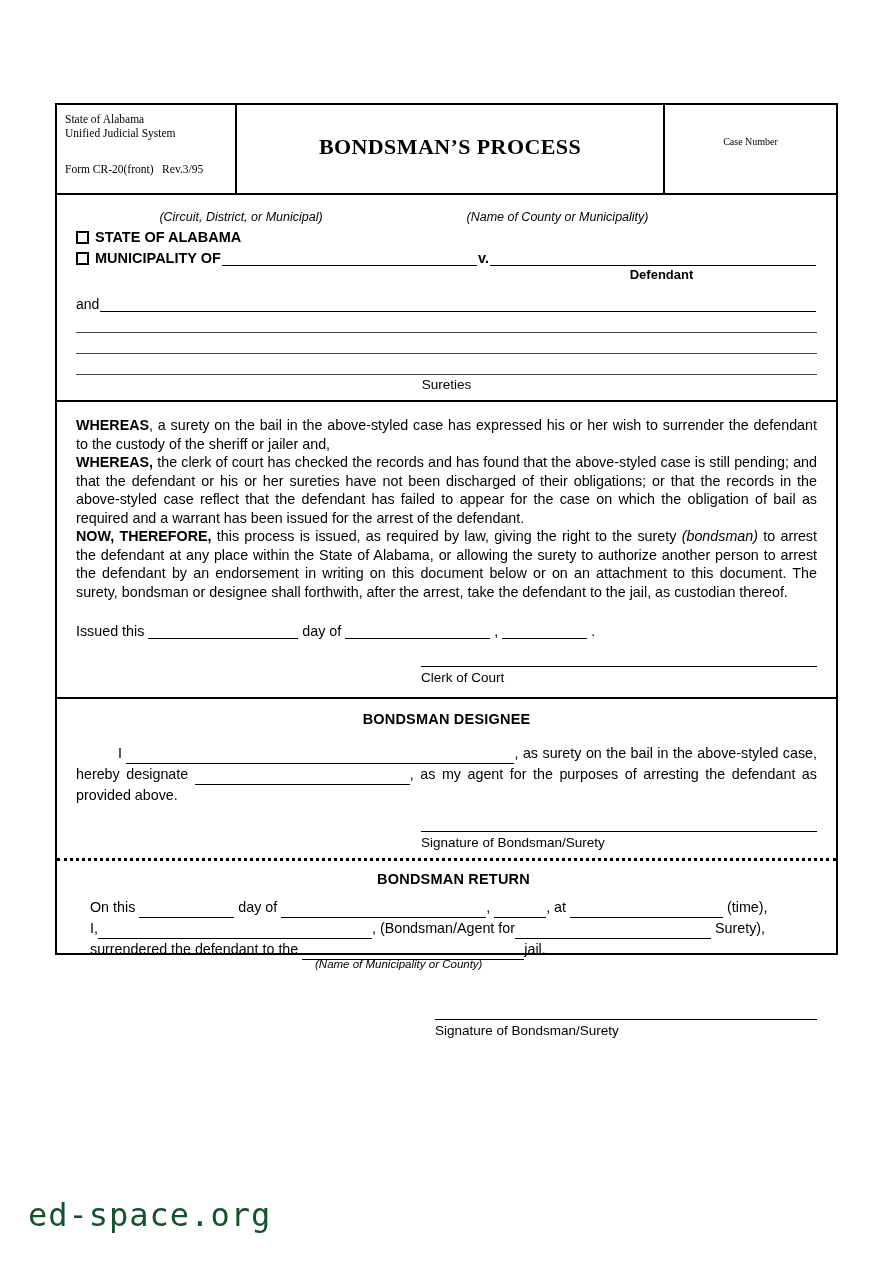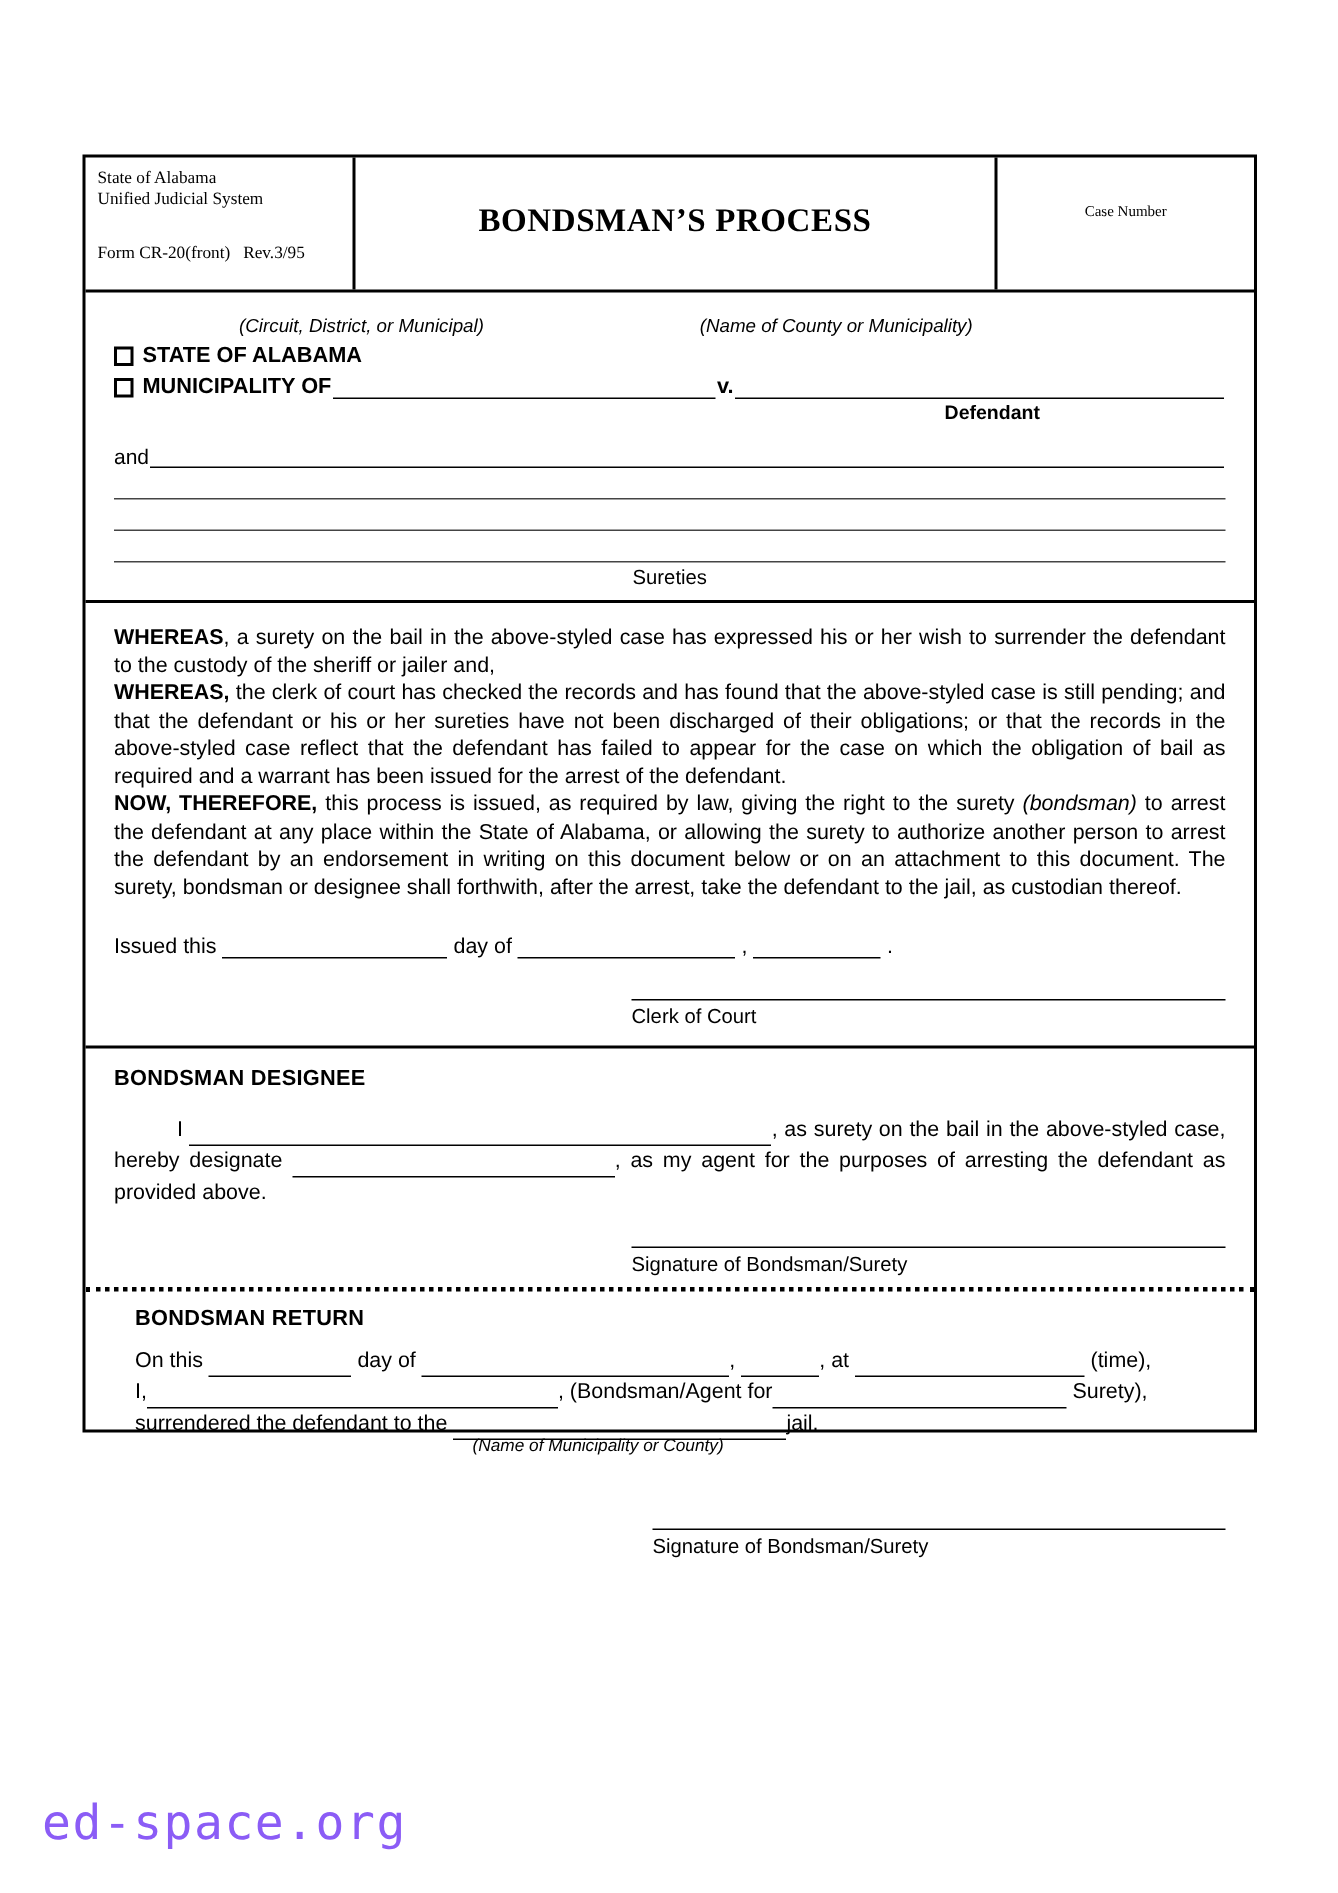--- a/index.html
+++ b/index.html
@@ -181,20 +181,21 @@
     font-size: 13.5px;
     margin-top: 3px;
   }
 
   
   .designee-block {
     padding: 12px 19px 8px 19px;
     box-sizing: border-box;
   }
   .section-title {
+    text-align: center;
     font-weight: bold;
     font-size: 14.5px;
     letter-spacing: 0.2px;
   }
   .designee-para {
     margin-top: 16px;
     font-size: 14.3px;
     line-height: 21px;
     text-align: justify;
   }
@@ -227,21 +228,21 @@
     margin-top: -2px;
   }
 
   
   .watermark {
     position: absolute;
     left: 28px;
     top: 1196px;
     font-family: "DejaVu Sans Mono", monospace;
     font-size: 32px;
-    color: #8b5cf6;
+    color: #14532d;
     letter-spacing: 1px;
   }
 </style>
 </head>
 <body>
 
 <div class="form-frame">
 
   <div class="header-band">
     <div class="hdr-agency">

